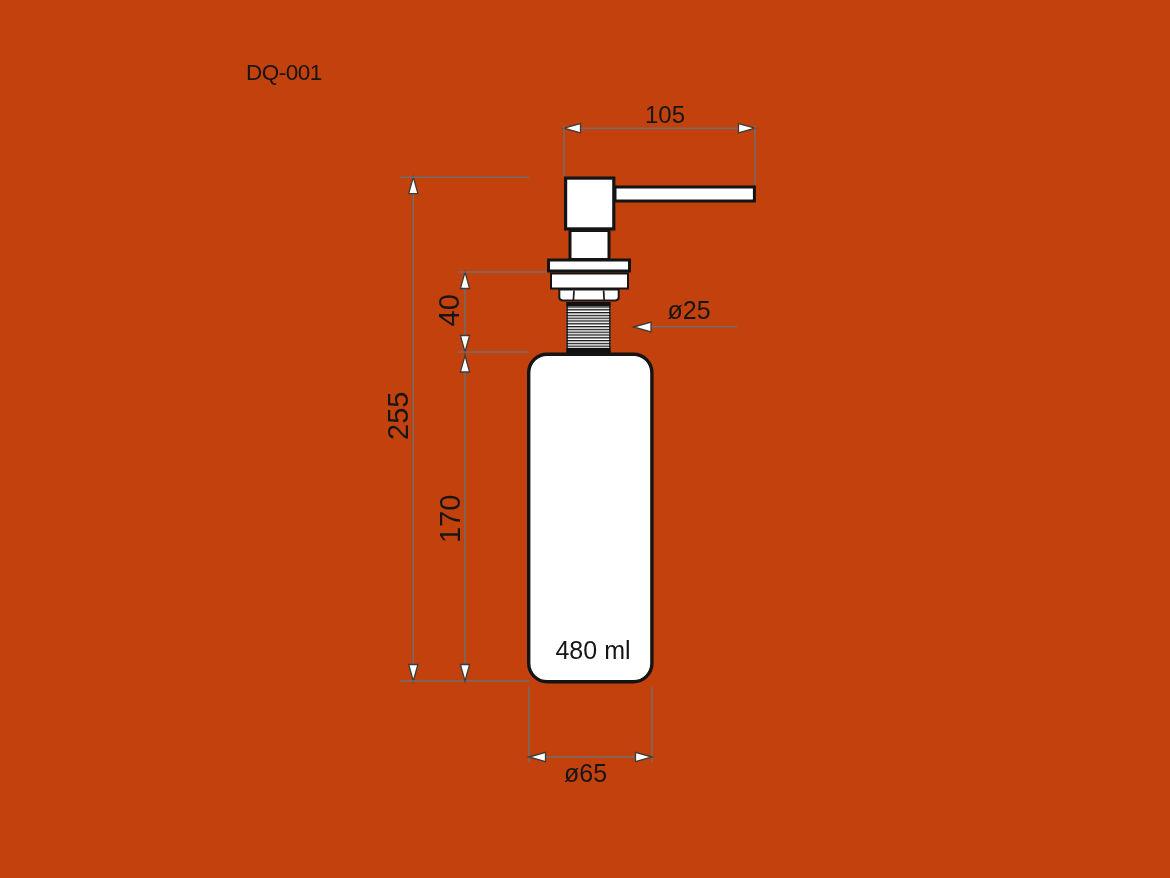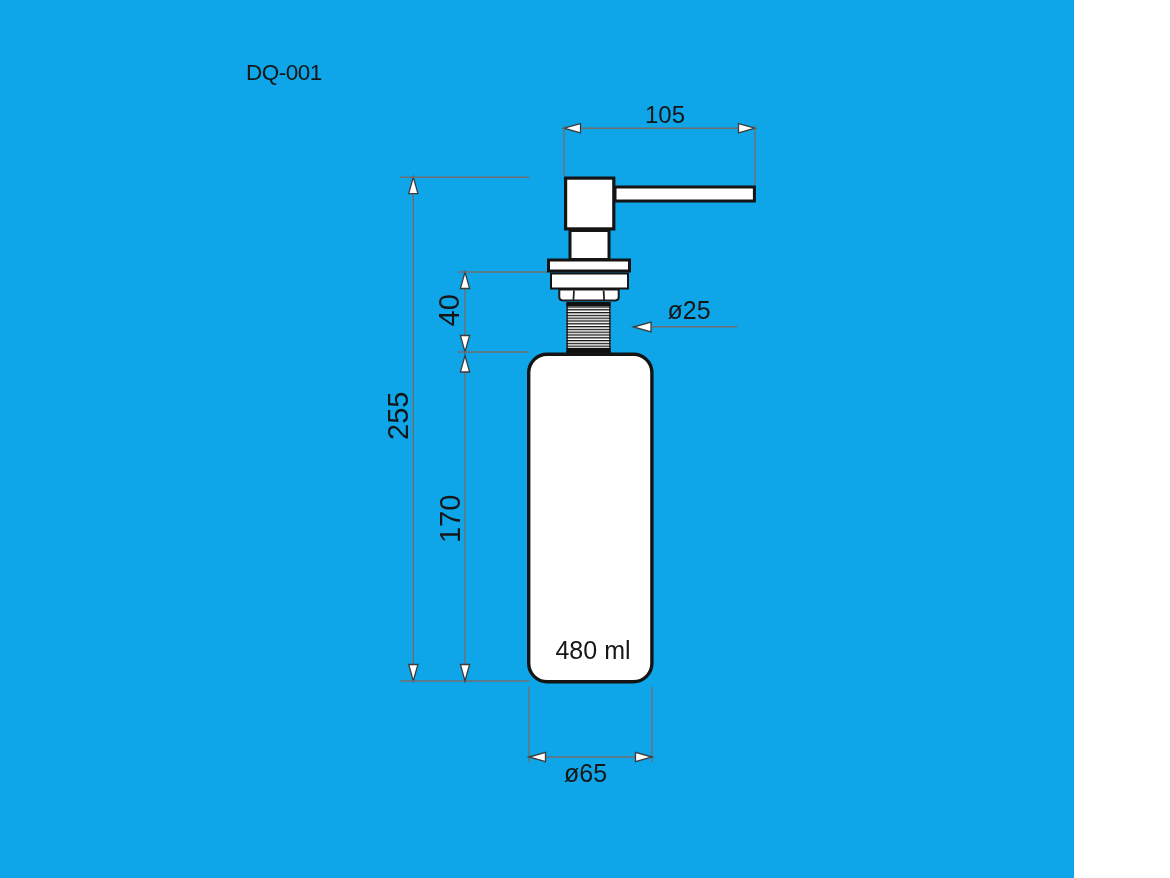--- a/index.html
+++ b/index.html
@@ -1,16 +1,16 @@
 <!DOCTYPE html>
 <html><head>
 <meta charset="utf-8">
 <style>
   html,body{margin:0;padding:0;background:#ffffff;}
-  .page{width:1074px;height:878px;position:relative;background:#0ea5e9;}
+  .page{width:1170px;height:878px;position:relative;background:#c2410c;}
   text{font-family:"Liberation Sans",sans-serif;fill:#161616;}
   .thin{stroke:#6f6f6f;stroke-width:1.4;fill:none;}
   .ah{fill:#ffffff;stroke:#3c3c3c;stroke-width:1.3;stroke-linejoin:miter;}
 </style>
 </head>
 <body>
 
 <div class="page">
 <svg width="1170" height="878" viewBox="0 0 1170 878" xmlns="http://www.w3.org/2000/svg">
 

